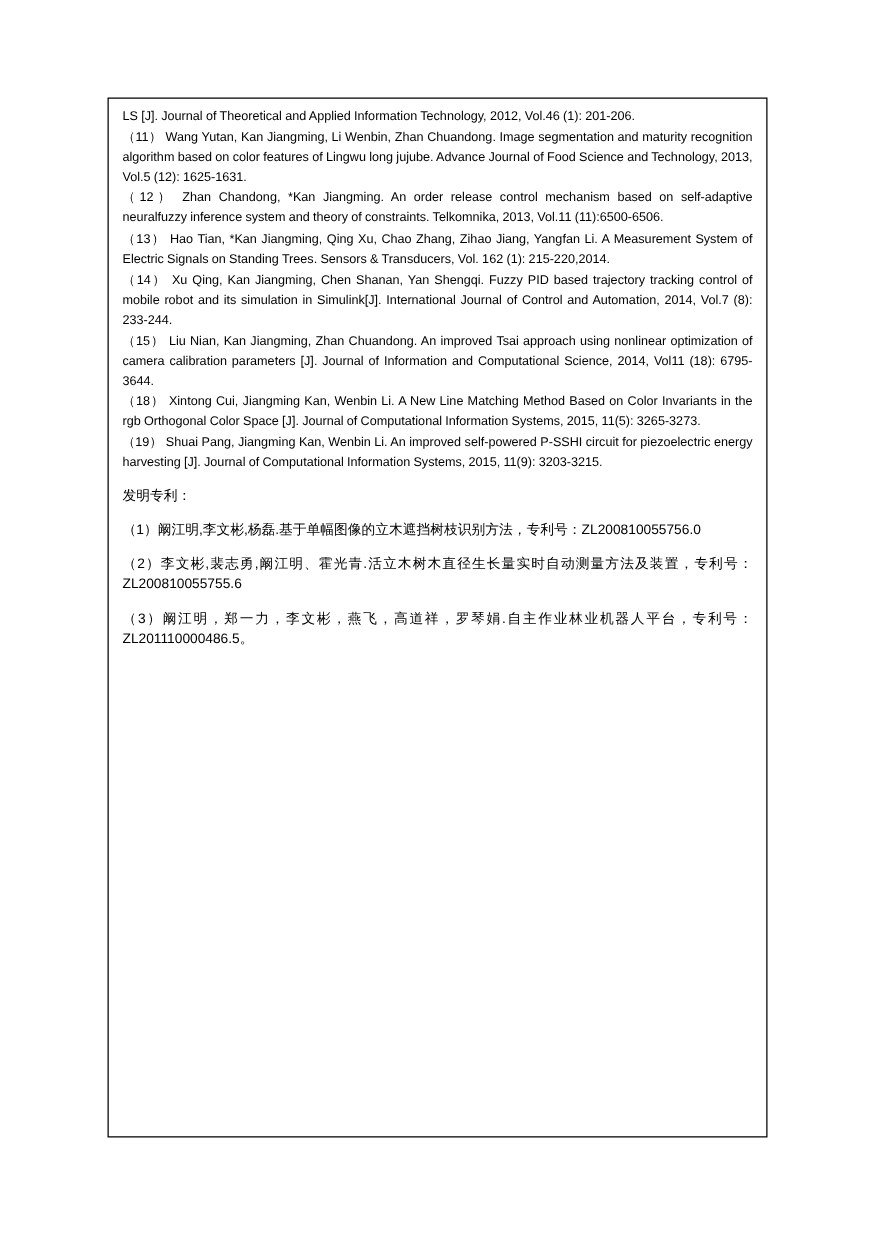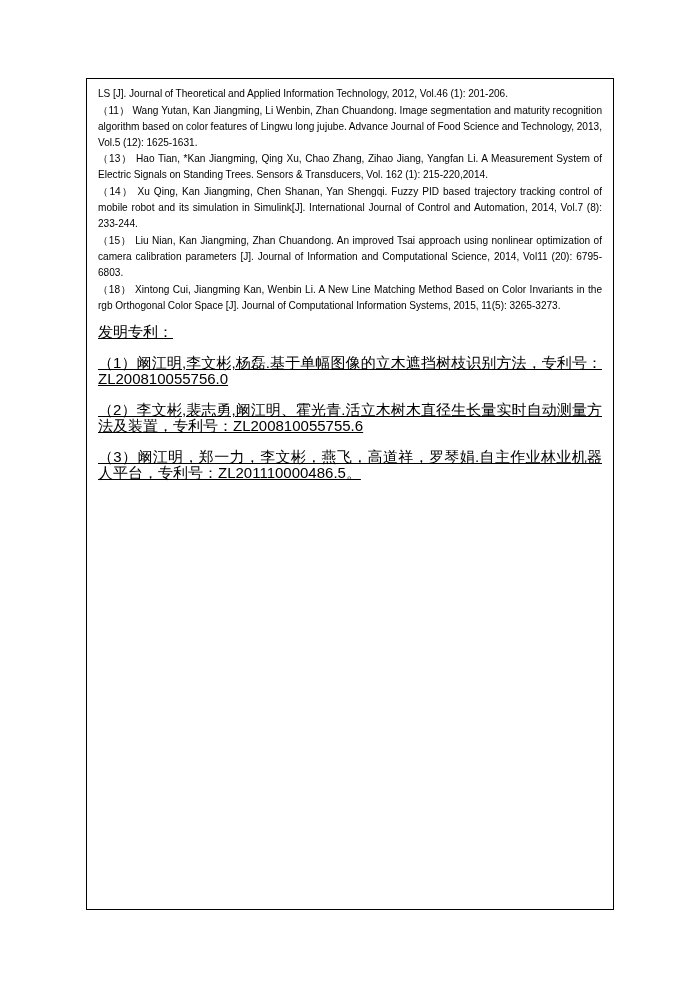--- a/index.html
+++ b/index.html
@@ -48,44 +48,45 @@
   }
   .ref-first {
     text-indent: 0;
   }
   .cn-section {
     font-size: 10.1px;
     line-height: 16.1px;
     margin-top: 6px;
   }
   .cn-para {
-    font-size: 15px;
+    font-size: 11px;
     line-height: 16.1px;
     margin-top: 11px;
     text-align: justify;
-    text-decoration: underline;
   }
   .cn-label {
     margin-top: 10px;
   }
 </style>
 </head>
 <body>
 
 <div class="page">
   <div class="doc-frame">
     <div class="doc-inner">
 
       <div class="ref-list">
         <p class="ref-item ref-first">LS [J]. Journal of Theoretical and Applied Information Technology, 2012, Vol.46 (1): 201-206.</p>
         <p class="ref-item">（11）   Wang Yutan, Kan Jiangming, Li Wenbin, Zhan Chuandong. Image segmentation and maturity recognition algorithm based on color features of Lingwu long jujube. Advance Journal of Food Science and Technology, 2013, Vol.5 (12): 1625-1631.</p>
+        <p class="ref-item">（12）   Zhan Chandong, *Kan Jiangming. An order release control mechanism based on self-adaptive neuralfuzzy inference system and theory of constraints. Telkomnika, 2013, Vol.11 (11):6500-6506.</p>
         <p class="ref-item">（13）   Hao Tian, *Kan Jiangming, Qing Xu, Chao Zhang, Zihao Jiang, Yangfan Li. A Measurement System of Electric Signals on Standing Trees. Sensors &amp; Transducers, Vol. 162 (1): 215-220,2014.</p>
         <p class="ref-item">（14）   Xu Qing,  Kan Jiangming, Chen Shanan, Yan Shengqi. Fuzzy PID based trajectory   tracking control of mobile robot and its simulation in Simulink[J]. International Journal of Control and Automation, 2014, Vol.7 (8): 233-244.</p>
-        <p class="ref-item">（15）   Liu Nian, Kan Jiangming, Zhan Chuandong.  An improved Tsai approach using nonlinear optimization of camera calibration parameters [J]. Journal of Information and Computational Science, 2014, Vol11 (20): 6795-6803.</p>
+        <p class="ref-item">（15）   Liu Nian, Kan Jiangming, Zhan Chuandong.  An improved Tsai approach using nonlinear optimization of camera calibration parameters [J]. Journal of Information and Computational Science, 2014, Vol11 (18): 6795-3644.</p>
         <p class="ref-item">（18）   Xintong Cui, Jiangming Kan, Wenbin Li. A New Line Matching Method Based on Color Invariants in the rgb Orthogonal Color Space [J]. Journal of Computational Information Systems, 2015, 11(5): 3265-3273.</p>
+        <p class="ref-item">（19）   Shuai Pang, Jiangming Kan, Wenbin Li. An improved self-powered P-SSHI circuit for piezoelectric energy harvesting [J]. Journal of Computational Information Systems, 2015, 11(9): 3203-3215.</p>
       </div>
 
       <div class="cn-section">
         <p class="cn-para cn-label">发明专利：</p>
         <p class="cn-para">（1）阚江明,李文彬,杨磊.基于单幅图像的立木遮挡树枝识别方法，专利号：ZL200810055756.0</p>
         <p class="cn-para">（2）李文彬,裴志勇,阚江明、霍光青.活立木树木直径生长量实时自动测量方法及装置，专利号：ZL200810055755.6</p>
         <p class="cn-para">（3）阚江明，郑一力，李文彬，燕飞，高道祥，罗琴娟.自主作业林业机器人平台，专利号：ZL201110000486.5。</p>
       </div>
 
     </div>

